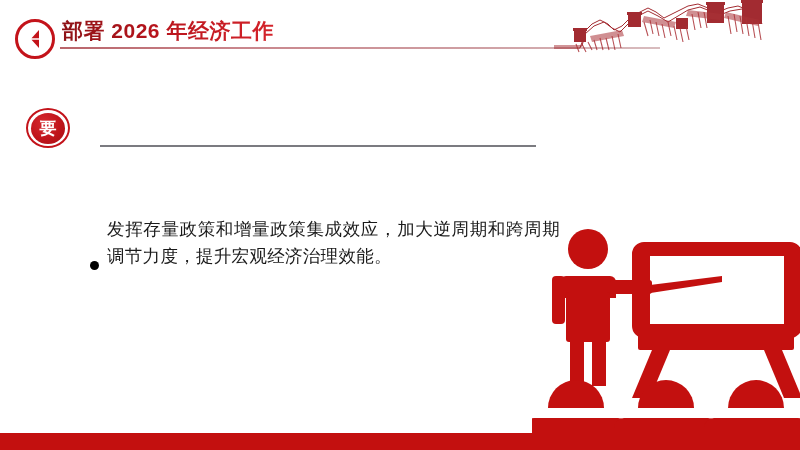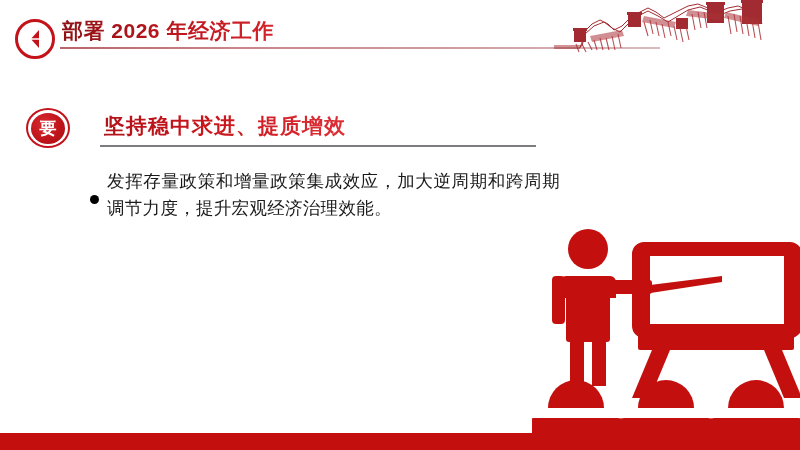--- a/index.html
+++ b/index.html
@@ -147,21 +147,22 @@
 
   
   .bullet-block {
     position: absolute;
     left: 90px;
     top: 168px;
     width: 470px;
   }
   .bullet-row {
     display: flex;
-    align-items: center;
+    align-items: flex-end;
+    margin-top: 48px;
   }
   .bullet-dot {
     width: 9px;
     height: 9px;
     border-radius: 50%;
     background: #000000;
     flex: 0 0 auto;
     margin-top: 9px;
     margin-right: 8px;
   }
@@ -245,21 +246,20 @@
         </g>
       </svg>
     </div>
   </div>
 
 
   <div class="yao-badge">
     <div class="yao-inner">要</div>
   </div>
 
-  <div class="line2">坚持稳中求进、提质增效</div>
 
   <div class="line2-rule"></div>
 
   <div class="bullet-block">
     <div class="bullet-row">
       <div class="bullet-dot"></div>
       <div class="bullet-text">发挥存量政策和增量政策集成效应，加大逆周期和跨周期调节力度，提升宏观经济治理效能。</div>
     </div>
   </div>
 

